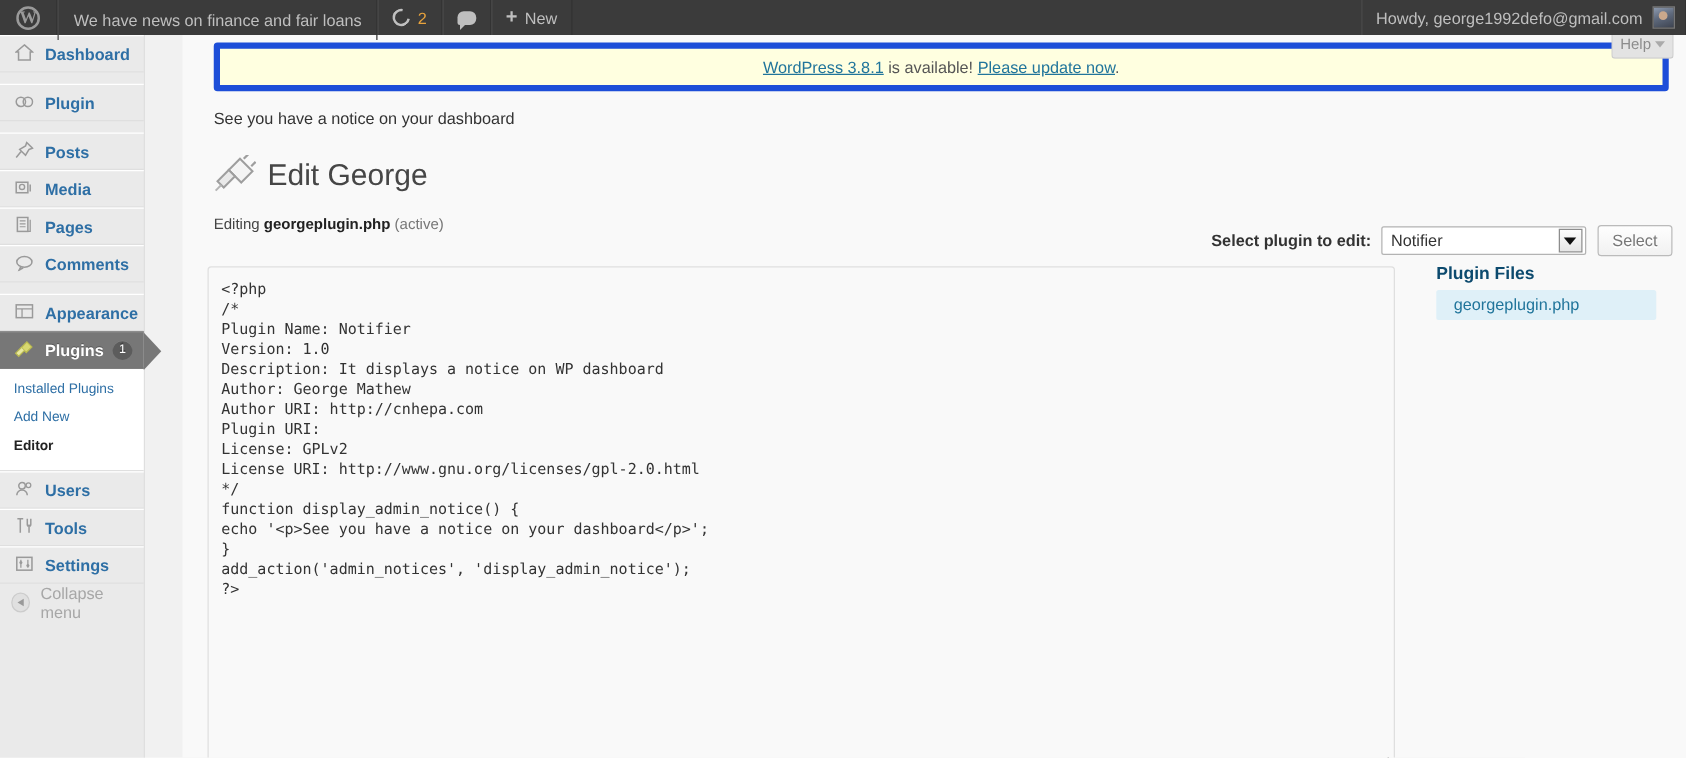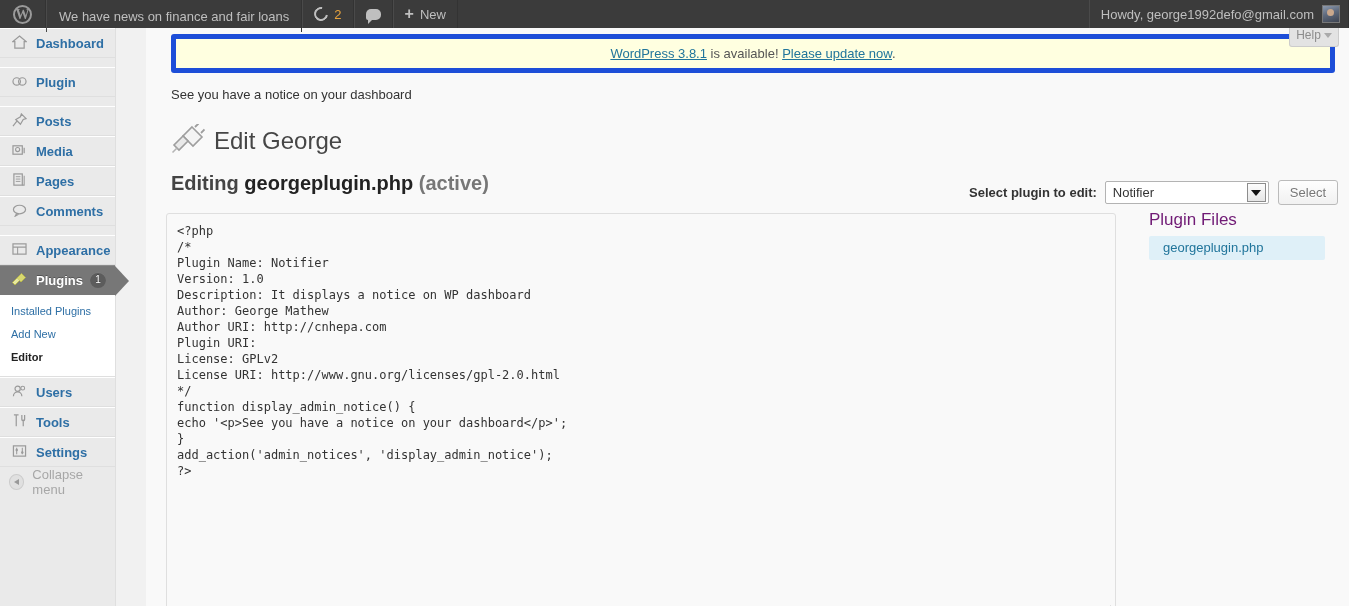--- a/index.html
+++ b/index.html
@@ -288,23 +288,22 @@
   #page-heading h2 {
     margin: 0;
     font-size: 24px;
     font-weight: normal;
     color: #464646;
     line-height: 28px;
     font-family: "Liberation Sans", sans-serif;
   }
   #editing-line {
     margin: 14px 0 0 25px;
-    font-size: 20px;
+    font-size: 12px;
     color: #444;
-    font-weight: bold;
   }
   #editing-line b { color: #222; }
   #editing-line .inactive { color: #777; }
 
   #plugin-select-row {
     position: absolute;
     top: 152px;
     right: 11px;
     display: flex;
     align-items: center;
@@ -388,23 +387,23 @@
   }
 
   #templateside {
     position: absolute;
     left: 1003px;
     top: 182px;
     width: 190px;
   }
   #templateside h3 {
     margin: 0 0 6px 0;
-    font-size: 17px;
-    font-weight: normal;
-    color: #701a75;
+    font-size: 14px;
+    font-weight: bold;
+    color: #0c4a6e;
     font-family: "Liberation Sans", sans-serif;
   }
   .file-item {
     background: #dff0f8;
     color: #21759b;
     padding: 4px 8px 5px 14px;
     font-size: 13px;
     border-radius: 2px;
     width: 176px;
     box-sizing: border-box;

